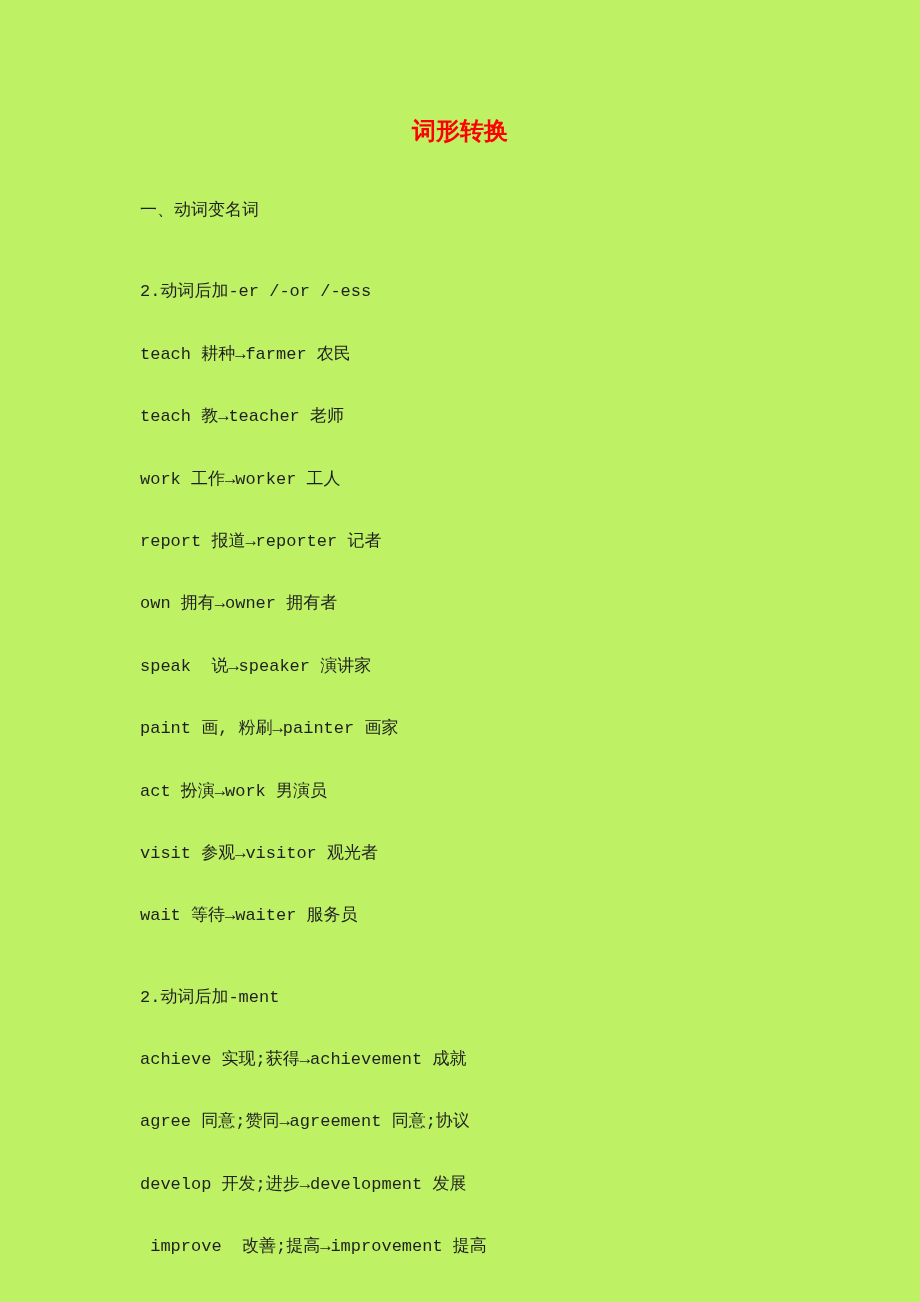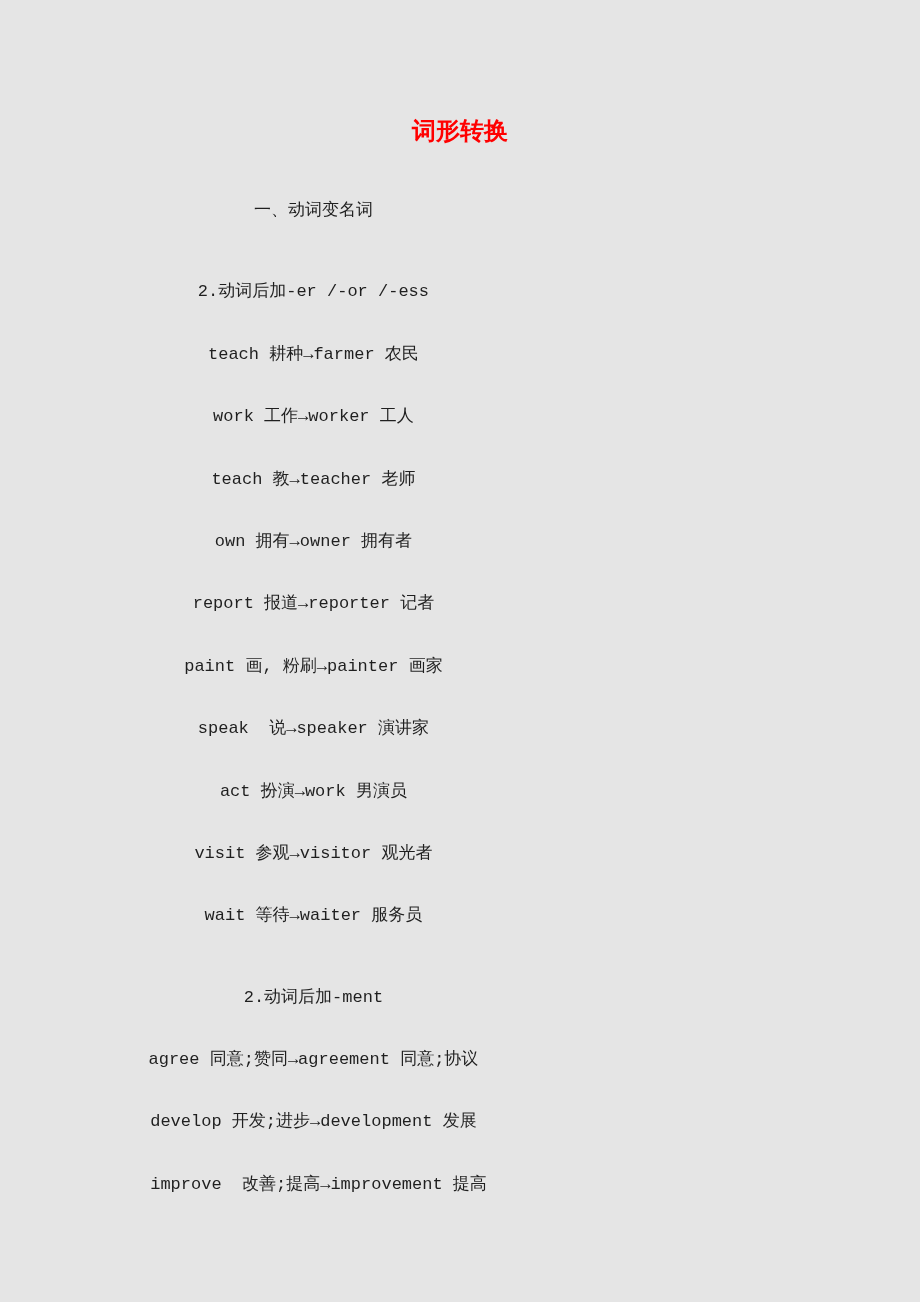--- a/index.html
+++ b/index.html
@@ -4,21 +4,21 @@
 <style>
   html, body {
     margin: 0;
     padding: 0;
     background: #ffffff;
   }
   .page {
     position: relative;
     width: 920px;
     height: 1302px;
-    background: #e5e5e5;
+    background: #bef264;
     font-family: "Liberation Mono", "DejaVu Sans Mono", monospace;
     overflow: hidden;
   }
   .doc-title {
     position: absolute;
     top: 117px;
     left: 0;
     width: 100%;
     margin: 0;
     text-align: center;
@@ -32,45 +32,45 @@
     position: absolute;
     left: 140px;
     top: 161px;
     font-size: 17px;
     color: #1f1f1f;
     white-space: pre; 
   }
   .ln {
     height: 24.4px;
     line-height: 24.4px;
-    text-align: center;
   }
 </style>
 </head>
 <body>
 
 <div class="page">
   <h1 class="doc-title">词形转换</h1>
 
   <div class="content">
     <div class="ln">一、动词变名词</div>
 
     <div class="ln">2.动词后加-er /-or /-ess</div>
     <div class="ln">teach 耕种→farmer 农民</div>
+    <div class="ln">teach 教→teacher 老师</div>
     <div class="ln">work 工作→worker 工人</div>
-    <div class="ln">teach 教→teacher 老师</div>
+    <div class="ln">report 报道→reporter 记者</div>
     <div class="ln">own 拥有→owner 拥有者</div>
-    <div class="ln">report 报道→reporter 记者</div>
+    <div class="ln">speak  说→speaker 演讲家</div>
     <div class="ln">paint 画, 粉刷→painter 画家</div>
-    <div class="ln">speak  说→speaker 演讲家</div>
     <div class="ln">act 扮演→work 男演员</div>
     <div class="ln">visit 参观→visitor 观光者</div>
     <div class="ln">wait 等待→waiter 服务员</div>
 
     <div class="ln">2.动词后加-ment</div>
+    <div class="ln">achieve 实现;获得→achievement 成就</div>
     <div class="ln">agree 同意;赞同→agreement 同意;协议</div>
     <div class="ln">develop 开发;进步→development 发展</div>
     <div class="ln"> improve  改善;提高→improvement 提高</div>
 
     
     
     
     
     
     

